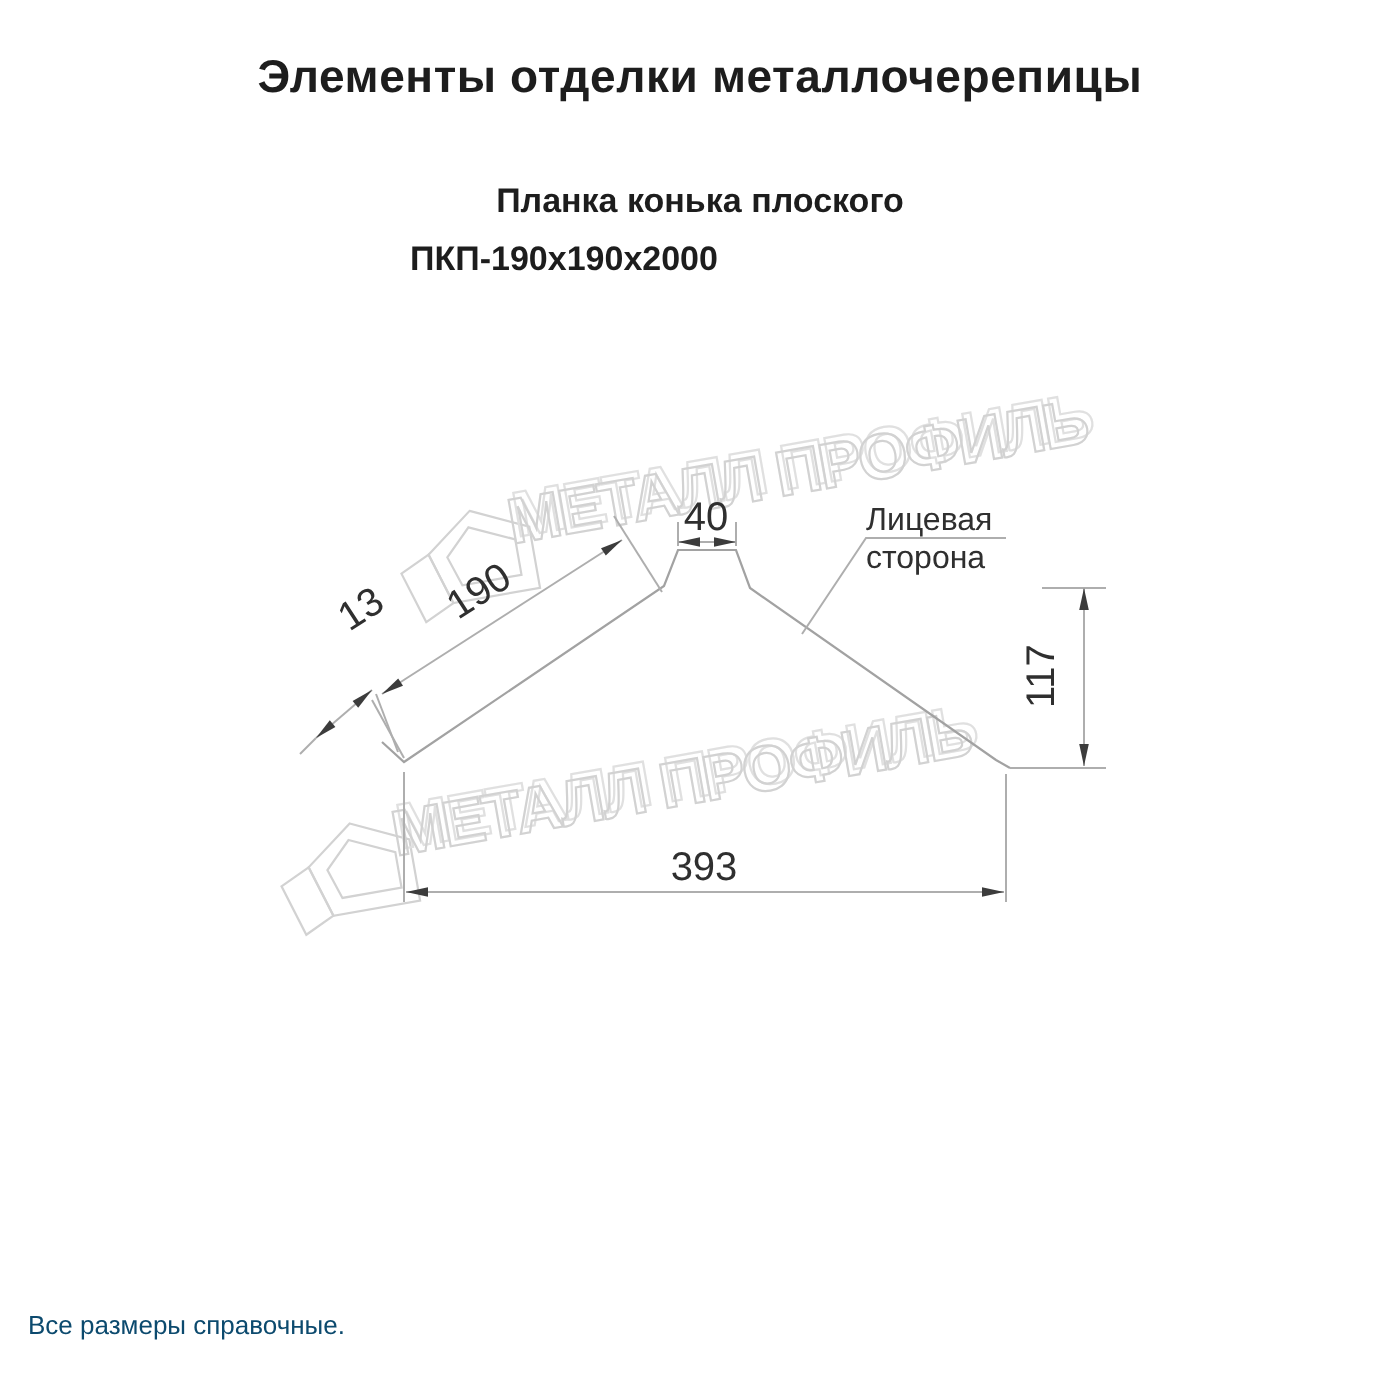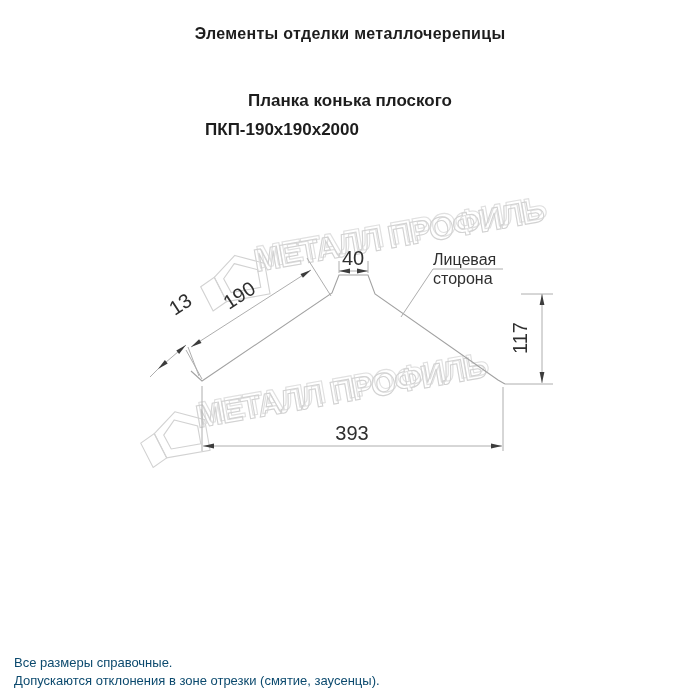--- a/index.html
+++ b/index.html
@@ -5,21 +5,21 @@
   html,body{margin:0;padding:0;}
   body{
     width:700px;height:700px;background:#ffffff;
     font-family:"Liberation Sans","DejaVu Sans",sans-serif;
     position:relative;overflow:hidden;
     color:#1c1c1c;
   }
   .abs{position:absolute;}
   .title{
     top:25px;left:0;width:700px;text-align:center;
-    font-size:16px;font-weight:bold;letter-spacing:.3px;color:#1d1d1d;
+    font-size:23px;font-weight:bold;letter-spacing:.3px;color:#1d1d1d;
   }
   .subtitle{
     top:91px;left:0;width:700px;text-align:center;
     font-size:17px;font-weight:bold;color:#1d1d1d;
   }
   .subtitle2{
     top:120px;left:0;width:564px;text-align:center;
     font-size:17px;font-weight:bold;color:#1d1d1d;
   }
   .footer{
@@ -126,14 +126,13 @@
 
   <g>
     <polyline class="leader" points="503,269 433,269 401,317" fill="none"></polyline>
     <text class="sidetext" x="433" y="265">Лицевая</text>
     <text class="sidetext" x="433" y="284">сторона</text>
   </g>
 </svg>
 
 <div class="abs footer">
   <div>Все размеры справочные.</div>
-  <div>Допускаются отклонения в зоне отрезки (смятие, заусенцы).</div>
 </div>
 
 </body></html>

